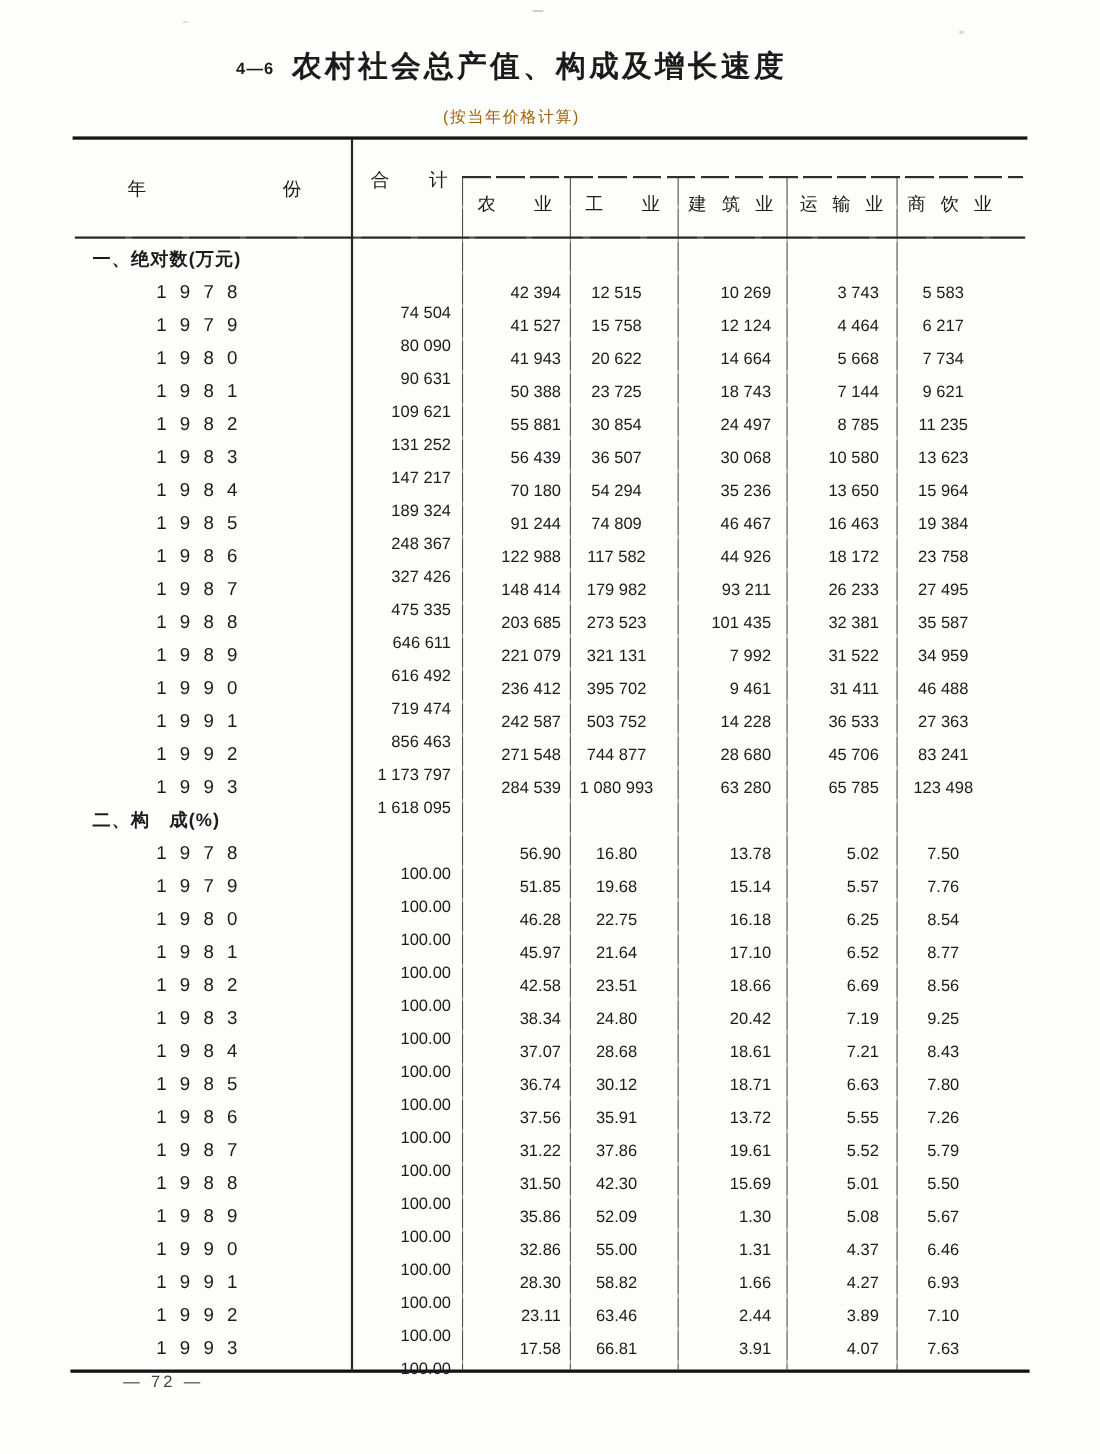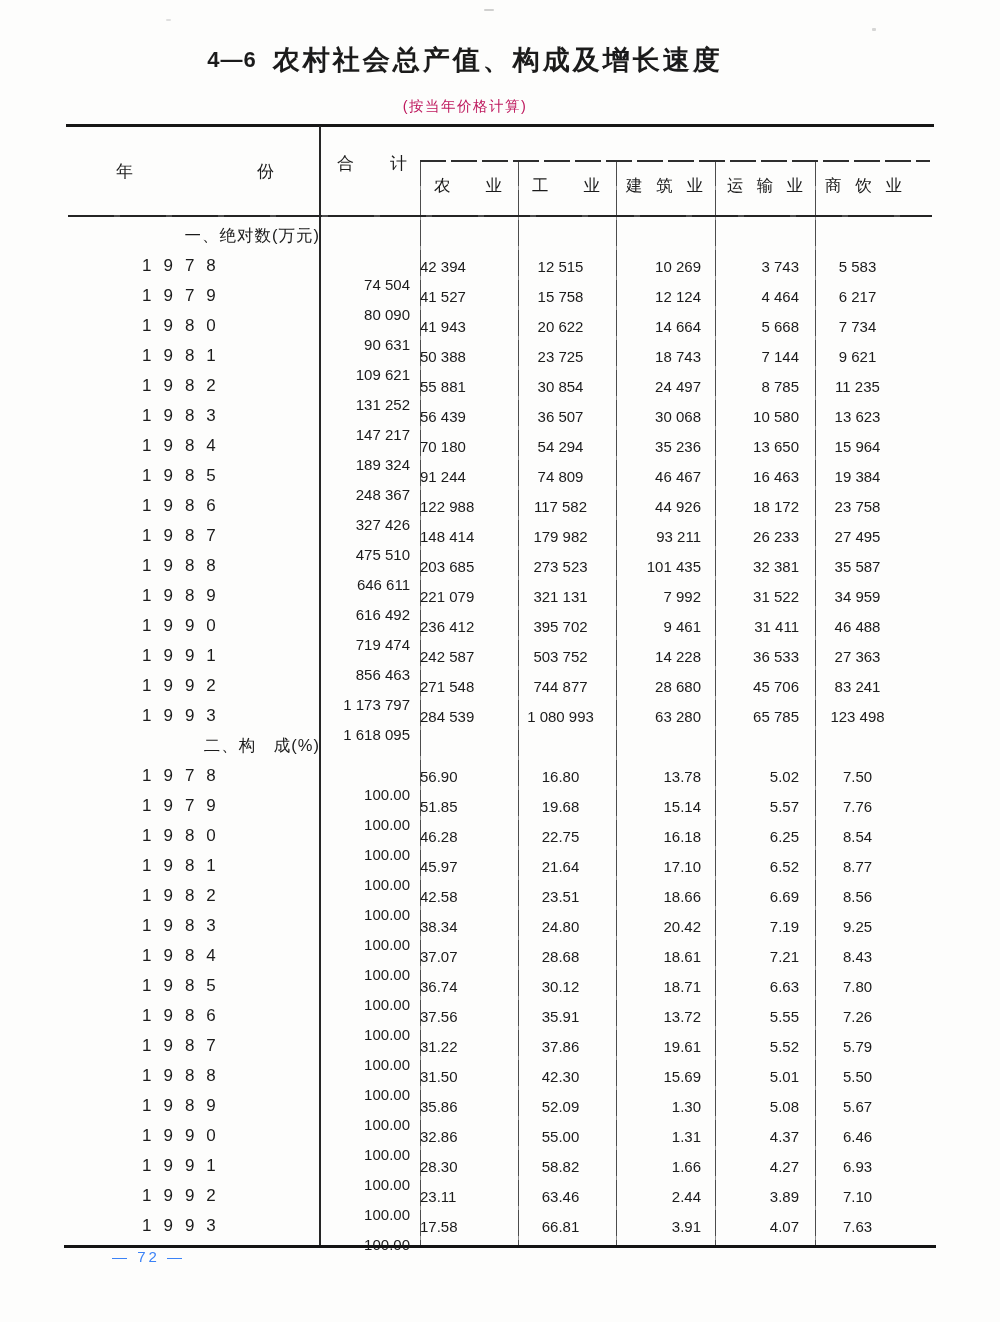--- a/index.html
+++ b/index.html
@@ -3,23 +3,23 @@
 <meta charset="utf-8">
 <style>
   html,body{margin:0;padding:0;background:#e8e8e8;}
   .page{
     position:relative;width:1000px;height:1322px;background:#fdfdfc;
     font-family:"Liberation Sans",sans-serif;color:#1b1b1b;overflow:hidden;
     margin:0 auto;
   }
   
   .title-row{position:absolute;left:0;right:70px;top:42px;text-align:center;white-space:nowrap;}
-  .title-index{font-size:22px;font-weight:700;letter-spacing:1px;margin-right:16px;vertical-align:2px;}
+  .title-index{font-size:15px;font-weight:700;letter-spacing:1px;margin-right:16px;vertical-align:2px;}
   .title-main{font-size:27px;font-weight:700;letter-spacing:3px;}
-  .subtitle{position:absolute;left:0;right:70px;top:97px;text-align:center;font-size:14.5px;letter-spacing:1.5px;color:#be185d;}
+  .subtitle{position:absolute;left:0;right:70px;top:97px;text-align:center;font-size:14.5px;letter-spacing:1.5px;color:#a16207;}
   
   .speck{position:absolute;background:#9a9a9a;border-radius:1px;}
   
   .table-wrap{position:absolute;left:70px;top:124px;width:860px;height:1124px;}
   .rule-top{position:absolute;left:-4px;top:0;width:868px;height:3px;background:#161616;}
   .rule-head{position:absolute;left:-2px;top:91px;width:864px;height:2px;
     background:repeating-linear-gradient(90deg,#242424 0 46px,#4d4d4d 46px 52px);}
   .rule-bottom{position:absolute;left:-6px;top:1121px;width:872px;height:3px;background:#141414;}
   .subhead-line{position:absolute;left:350px;top:36px;width:510px;height:2px;
     background:repeating-linear-gradient(90deg,#2e2e2e 0 26px,transparent 26px 31px);}
@@ -39,29 +39,29 @@
   .hc3{width:98px;padding:0 16px 4px 14px;}
   .hc4{width:99px;padding:0 12px 4px 10px;}
   .hc5{width:100px;padding:0 12px 4px 12px;}
   .hc6{width:115px;padding:0 28px 4px 10px;}
   
   .tbody{position:absolute;left:0;top:93px;width:860px;height:1028px;padding-top:4px;box-sizing:border-box;}
   .trow{display:flex;height:30px;align-items:center;}
   .tcell{box-sizing:border-box;font-size:15px;white-space:nowrap;}
   .c0{width:250px;text-align:left;}
   .c1{width:100px;text-align:right;padding-right:10px;margin-top:36px;}
-  .c2{width:98px; text-align:left;padding-right:8px;}
+  .c2{width:98px; text-align:right;padding-right:8px;}
   .c3{width:98px; text-align:center;padding-right:13px;}
   .c4{width:99px; text-align:right;padding-right:14px;}
   .c5{width:100px;text-align:right;padding-right:16px;}
   .c6{width:115px;text-align:center;padding-right:30px;}
   .year{padding-left:72px;letter-spacing:12px;font-size:17px;}
-  .head-cell{font-weight:400;font-size:16.5px;padding-left:14px;letter-spacing:1px;text-align:right;}
-  
-  .footer{position:absolute;left:112px;top:1248px;font-size:15px;letter-spacing:3px;color:#3b82f6;}
+  .head-cell{font-weight:700;font-size:16.5px;padding-left:14px;letter-spacing:1px;}
+  
+  .footer{position:absolute;left:112px;top:1248px;font-size:15px;letter-spacing:3px;color:#404040;}
 </style>
 </head>
 <body>
 
 <div class="page">
 
   <div class="speck" style="left:484px;top:9px;width:10px;height:2px;opacity:.45"></div>
   <div class="speck" style="left:872px;top:28px;width:4px;height:3px;opacity:.4"></div>
   <div class="speck" style="left:166px;top:19px;width:5px;height:2px;opacity:.3"></div>
 
@@ -201,21 +201,21 @@
           <div class="tcell c0 year">1986</div>
           <div class="tcell c1 num">327 426</div>
           <div class="tcell c2 num">122 988</div>
           <div class="tcell c3 num">117 582</div>
           <div class="tcell c4 num">44 926</div>
           <div class="tcell c5 num">18 172</div>
           <div class="tcell c6 num">23 758</div>
         </div>
         <div class="trow">
           <div class="tcell c0 year">1987</div>
-          <div class="tcell c1 num">475 510</div>
+          <div class="tcell c1 num">475 335</div>
           <div class="tcell c2 num">148 414</div>
           <div class="tcell c3 num">179 982</div>
           <div class="tcell c4 num">93 211</div>
           <div class="tcell c5 num">26 233</div>
           <div class="tcell c6 num">27 495</div>
         </div>
         <div class="trow">
           <div class="tcell c0 year">1988</div>
           <div class="tcell c1 num">646 611</div>
           <div class="tcell c2 num">203 685</div>

